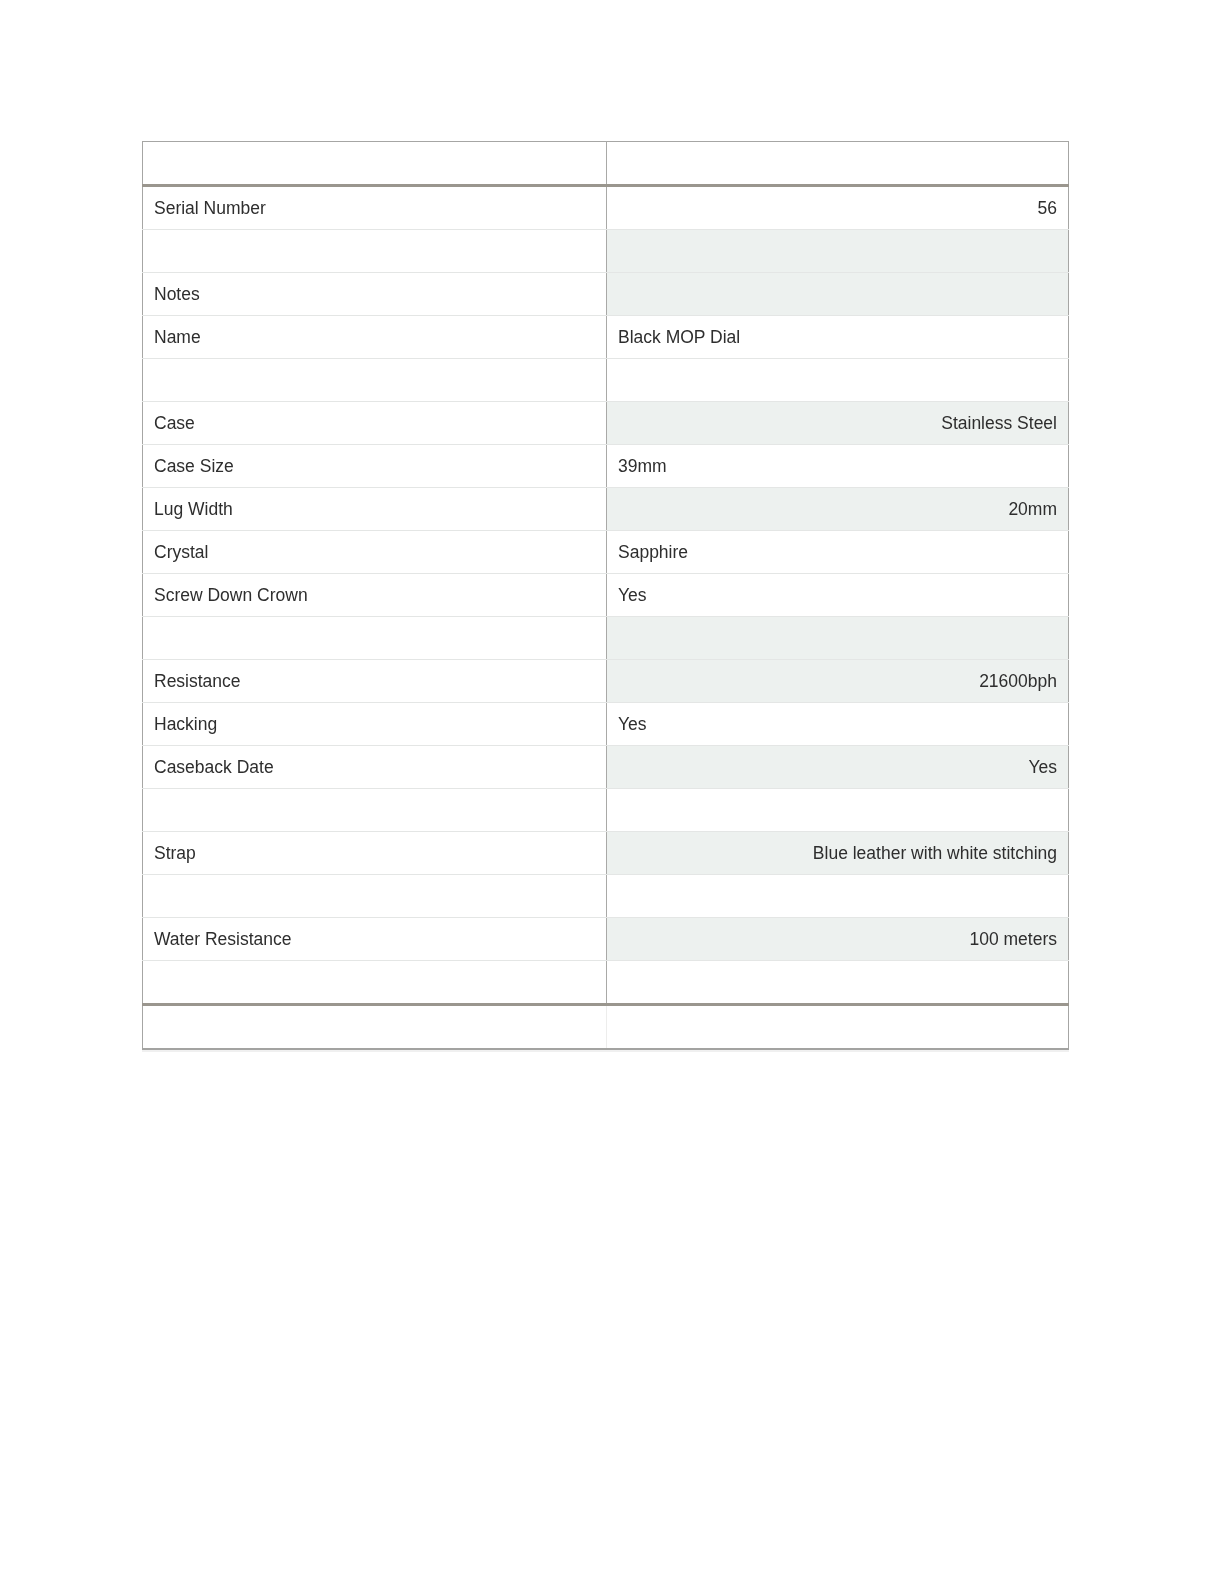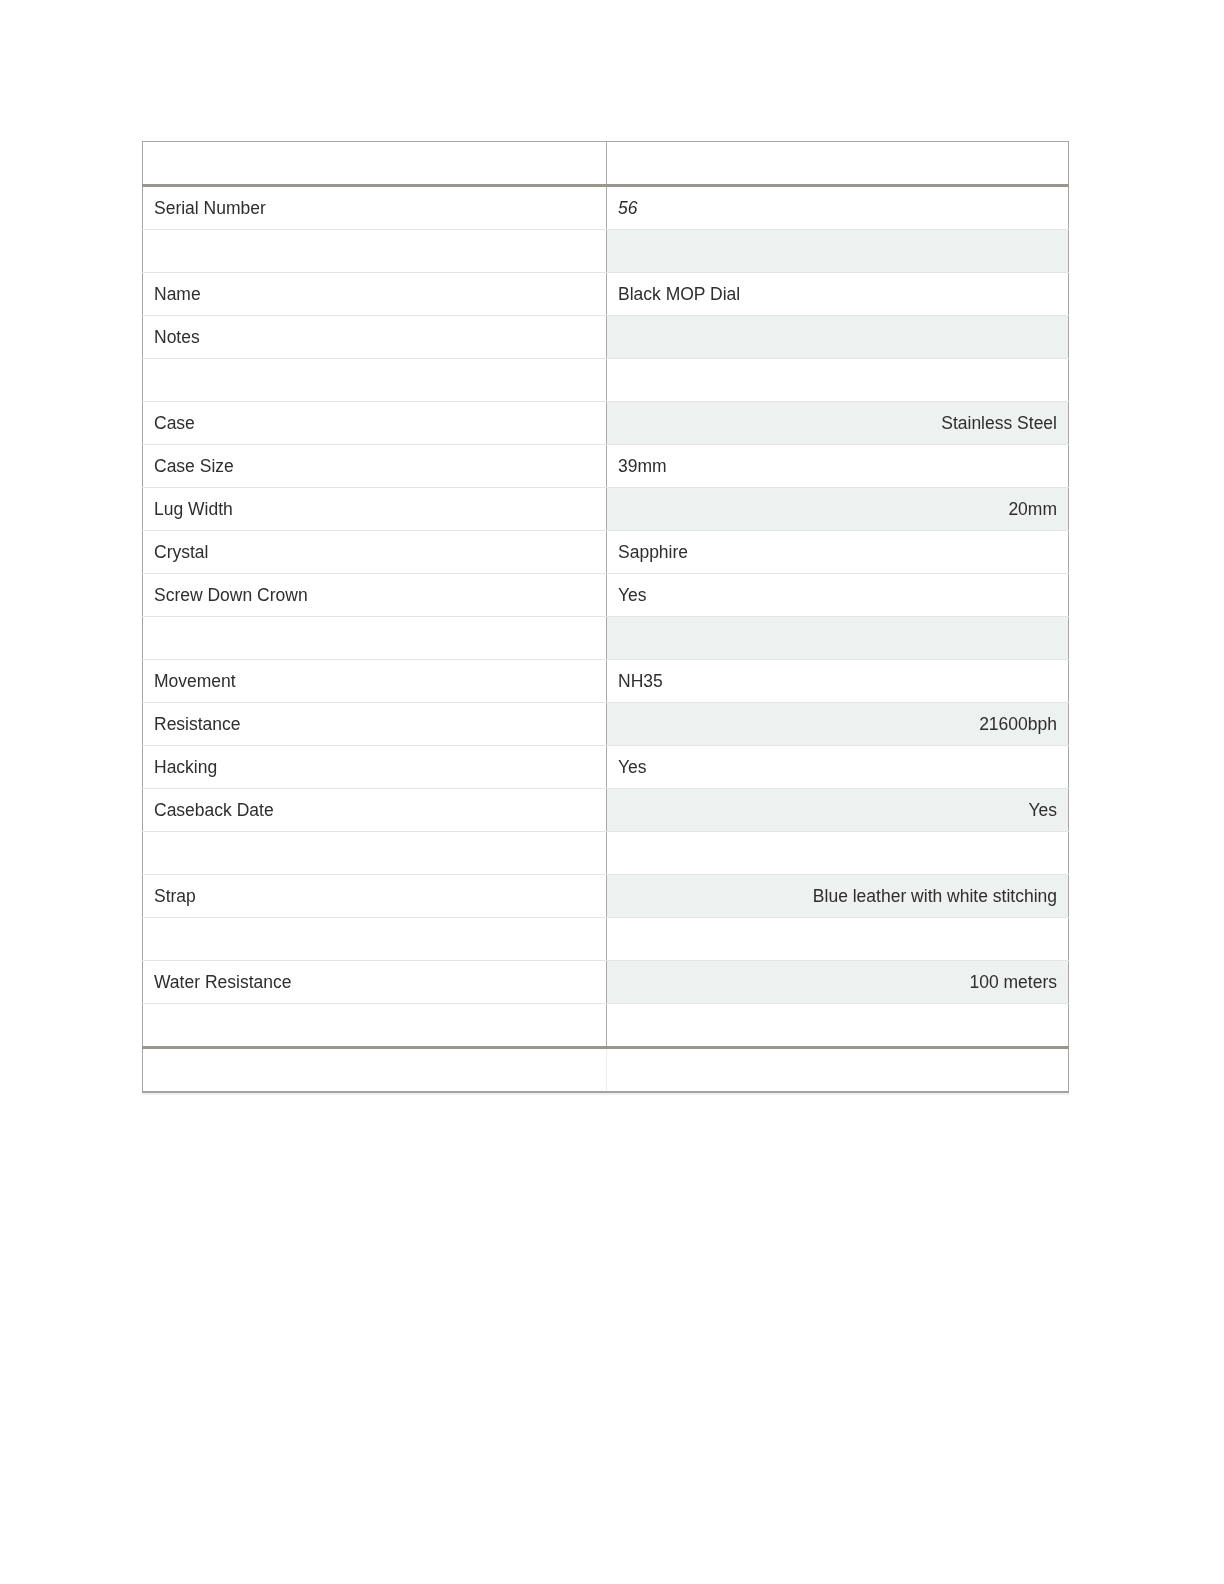--- a/index.html
+++ b/index.html
@@ -39,21 +39,21 @@
     white-space: nowrap;
   }
   td.cell-label {
     border-right: 1px solid #a9a9a7;
   }
   td.shaded {
     background: #edf1ef;
     text-align: right;
   }
   td.align-right {
-    font-style: italic;
+    text-align: right;
   }
   tr.header-row td {
     height: 42px;
     border-bottom: 3px solid #9a968e;
   }
   tr.footer-row td {
     height: 42px;
     border-top: 3px solid #9a968e;
     border-bottom: none;
   }
@@ -77,26 +77,26 @@
 
     <tr>
         <td class="cell-label">Serial Number</td>
         <td class="cell-value align-right">56</td>
       </tr>
       <tr>
         <td class="cell-label"></td>
         <td class="cell-value shaded"></td>
       </tr>
       <tr>
+        <td class="cell-label">Notes</td>
+        <td class="cell-value shaded"></td>
+      </tr>
+      <tr>
         <td class="cell-label">Name</td>
         <td class="cell-value">Black MOP Dial</td>
-      </tr>
-      <tr>
-        <td class="cell-label">Notes</td>
-        <td class="cell-value shaded"></td>
       </tr>
       <tr>
         <td class="cell-label"></td>
         <td class="cell-value"></td>
       </tr>
       <tr>
         <td class="cell-label">Case</td>
         <td class="cell-value shaded">Stainless Steel</td>
       </tr>
       <tr>
@@ -111,24 +111,20 @@
         <td class="cell-label">Crystal</td>
         <td class="cell-value">Sapphire</td>
       </tr>
       <tr>
         <td class="cell-label">Screw Down Crown</td>
         <td class="cell-value">Yes</td>
       </tr>
       <tr>
         <td class="cell-label"></td>
         <td class="cell-value shaded"></td>
-      </tr>
-      <tr>
-        <td class="cell-label">Movement</td>
-        <td class="cell-value">NH35</td>
       </tr>
       <tr>
         <td class="cell-label">Resistance</td>
         <td class="cell-value shaded">21600bph</td>
       </tr>
       <tr>
         <td class="cell-label">Hacking</td>
         <td class="cell-value">Yes</td>
       </tr>
       <tr>

